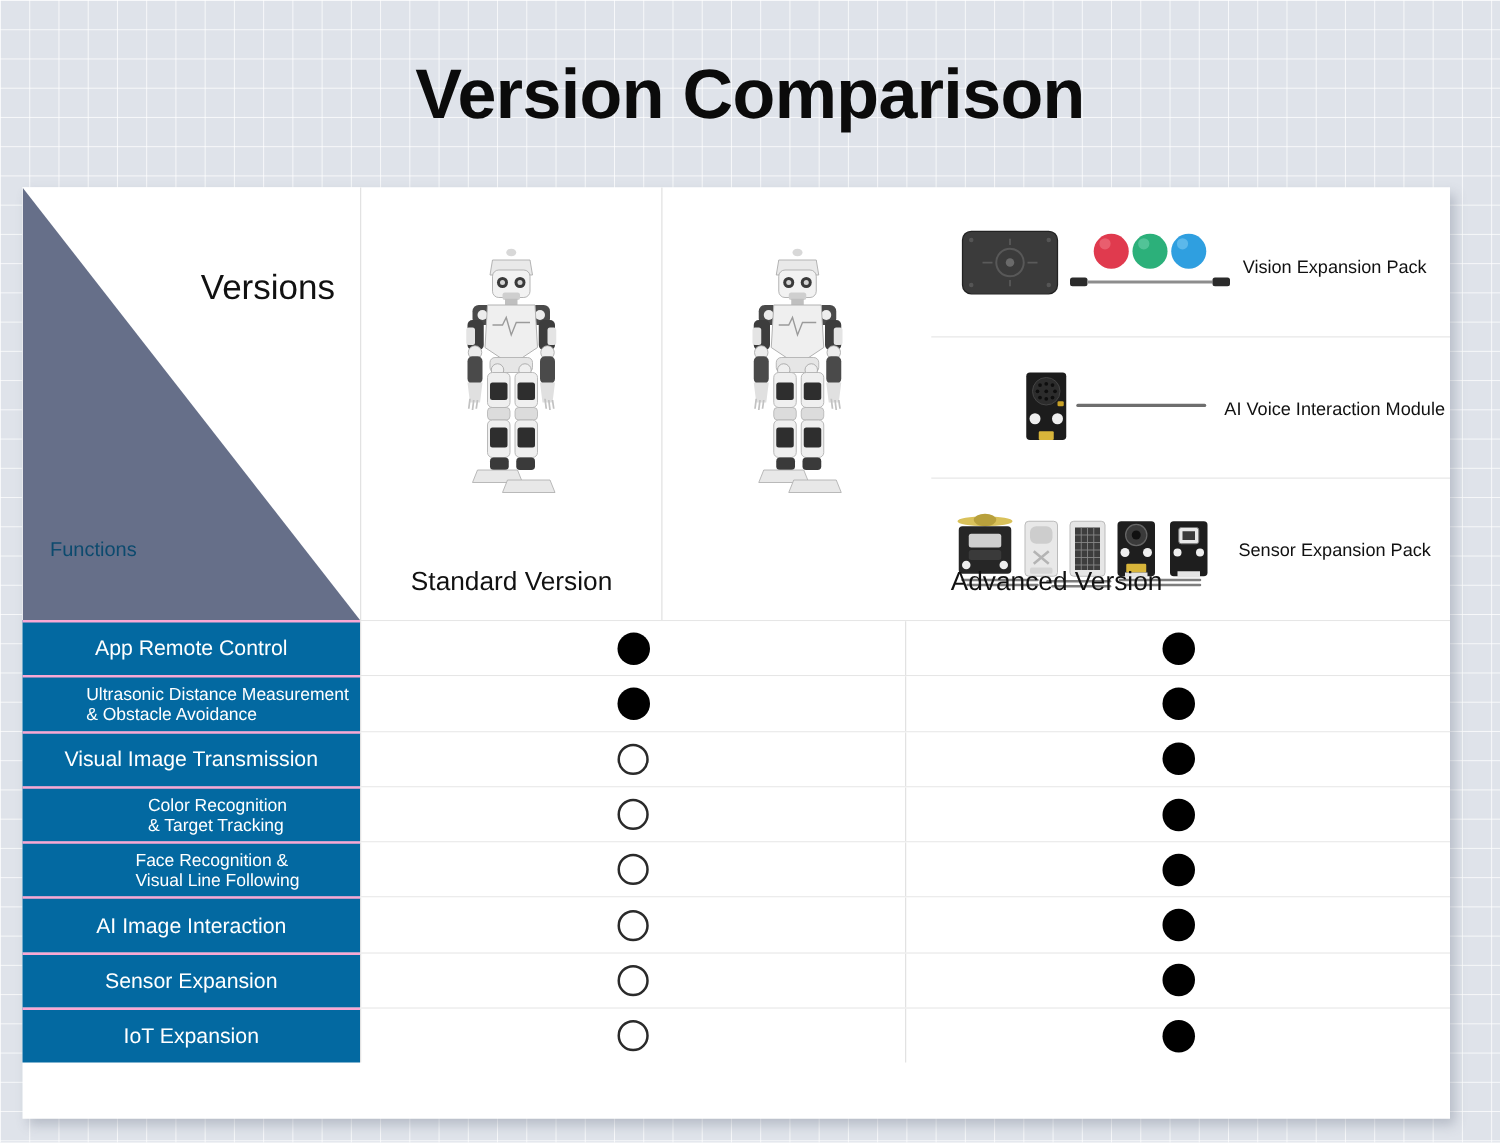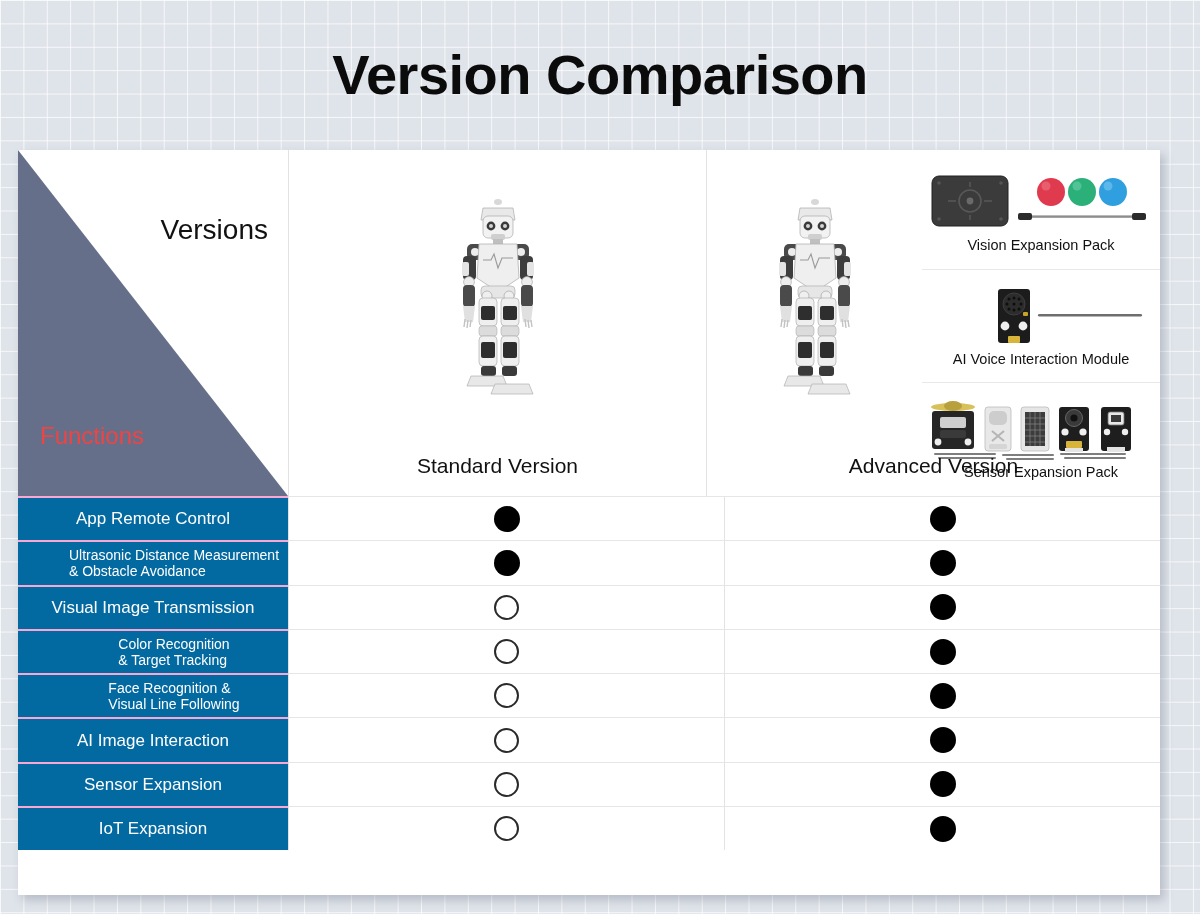--- a/index.html
+++ b/index.html
@@ -71,22 +71,22 @@
     top: 64px;
     right: 20px;
     font-size: 28px;
     color: #111;
     z-index: 2;
   }
   .corner-functions {
     position: absolute;
     bottom: 46px;
     left: 22px;
-    font-size: 24px;
-    color: #ef4444;
+    font-size: 16px;
+    color: #0c4a6e;
     z-index: 2;
     margin-top: 23px;
   }
 
   .head-col {
     flex: 1 1 0;
     position: relative;
     display: flex;
     flex-direction: column;
     align-items: center;
@@ -124,21 +124,21 @@
   }
   .adv-packs {
     flex: 1 1 0;
     padding-top: 6px;
     display: flex;
     flex-direction: column;
   }
   .pack-block {
     flex: 1 1 0;
     display: flex;
-    flex-direction: column;
+    flex-direction: row;
     align-items: center;
     justify-content: center;
     border-bottom: 1px solid #e8e8e8;
     padding: 2px 4px;
   }
   .pack-block:last-child { border-bottom: none; }
   .pack-art { height: 62px; display: flex; align-items: center; justify-content: center; }
   .pack-art svg { height: 100%; }
   .pack-label {
     font-size: 14.5px;

